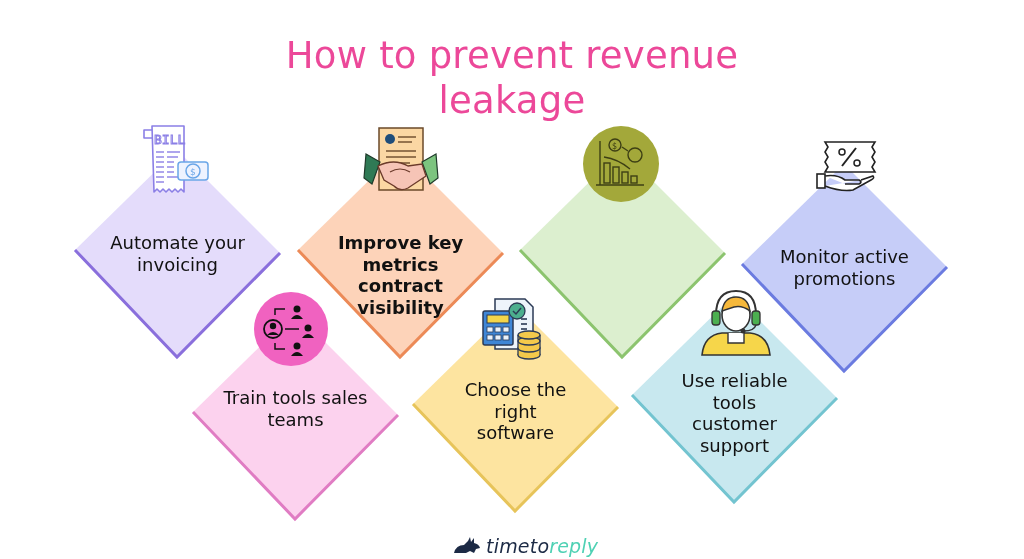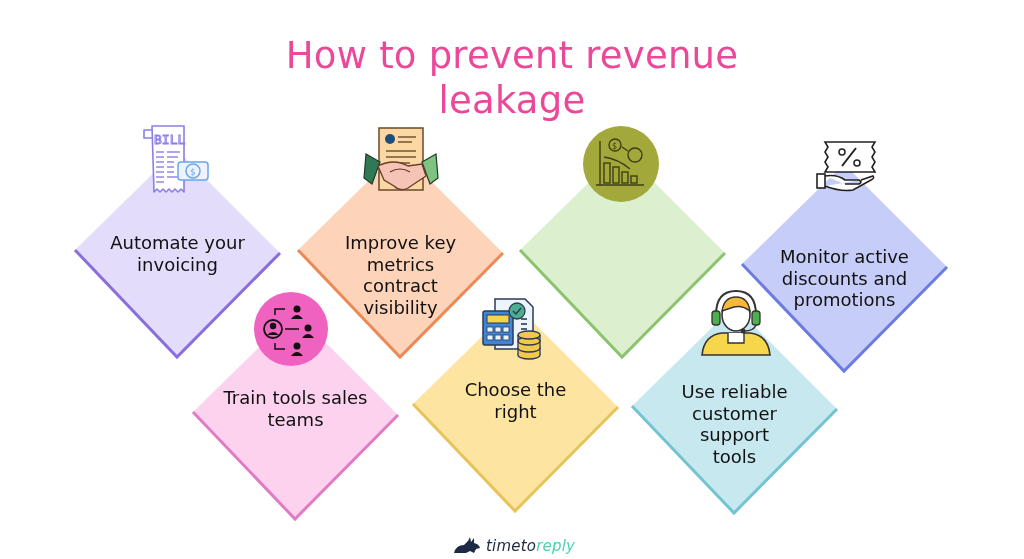--- a/index.html
+++ b/index.html
@@ -18,21 +18,21 @@
     .diamond svg.shape { position: absolute; left: 0; top: 0; width: 205px; height: 207px; overflow: visible; }
     .diamond .label {
       position: absolute; left: 30px; width: 145px; text-align: center;
       font-size: 18px; line-height: 21.5px; color: #111;
     }
     .icon { position: absolute; }
     .icon svg { display: block; overflow: visible; }
     .footer {
       position: absolute; left: 452px; top: 535px; height: 22px; display: flex; align-items: center; gap: 4px;
     }
-    .footer .brand { font-size: 15px; font-style: italic; letter-spacing: 0.2px; }
+    .footer .brand { font-size: 19px; font-style: italic; letter-spacing: 0.2px; }
     .footer .brand .a { color: #1c2a45; }
     .footer .brand .b { color: #4fd1b4; }
   </style>
 </head>
 <body>
 
 <h1 class="title">
   <span>How to prevent revenue</span>
   <span>leakage</span>
 </h1>
@@ -75,21 +75,21 @@
     </g>
     <text x="50" y="51" font-size="9" fill="#6aa6e8" font-family="DejaVu Sans, sans-serif">$</text>
   </svg>
 </div>
 
 <div class="diamond" style="left:298px; top:150px;">
   <svg class="shape" viewBox="0 0 205 207">
     <polygon points="102,0 205,103 102,207 0,100" fill="#fdd3b9"></polygon>
     <polyline points="0,100 102,207 205,103" fill="none" stroke="#ec8a57" stroke-width="3"></polyline>
   </svg>
-  <div class="label" style="top:82px;">
+  <div class="label" style="top:82px;font-weight:bold;">
     <div>Improve key</div>
     <div>metrics</div>
     <div>contract visibility</div>
   </div>
 </div>
 <div class="icon" style="left:364px; top:126px;">
   <svg width="74" height="70" viewBox="0 0 74 70">
     <rect x="15" y="2" width="44" height="62" fill="#fbd7a3" stroke="#6b4a2a" stroke-width="1.5"></rect>
     <circle cx="26" cy="13" r="5" fill="#1f4d7a"></circle>
     <g stroke="#6b4a2a" stroke-width="1.4">
@@ -131,21 +131,20 @@
   </svg>
 </div>
 
 <div class="diamond" style="left:742px; top:164px;">
   <svg class="shape" viewBox="0 0 205 207">
     <polygon points="102,0 205,103 102,207 0,100" fill="#c6cdf8"></polygon>
     <polyline points="0,100 102,207 205,103" fill="none" stroke="#6b7be0" stroke-width="3"></polyline>
   </svg>
   <div class="label" style="top:82px;">
     <div>Monitor active</div>
-    <div>discounts and</div>
     <div>promotions</div>
   </div>
 </div>
 <div class="icon" style="left:815px; top:140px;">
   <svg width="66" height="56" viewBox="0 0 66 56">
     <path d="M10 2 H60 L57 7 L60 12 L57 17 L60 22 L57 27 L60 32 H10 L13 27 L10 22 L13 17 L10 12 L13 7 Z" fill="#fff" stroke="#222" stroke-width="1.6"></path>
     <line x1="27" y1="26" x2="41" y2="8" stroke="#222" stroke-width="2"></line>
     <circle cx="27" cy="12" r="3" fill="none" stroke="#222" stroke-width="1.5"></circle>
     <circle cx="42" cy="23" r="3" fill="none" stroke="#222" stroke-width="1.5"></circle>
     <rect x="2" y="34" width="8" height="14" fill="#fff" stroke="#222" stroke-width="1.6"></rect>
@@ -185,20 +184,21 @@
   </svg>
 </div>
 
 <div class="diamond" style="left:413px; top:304px;">
   <svg class="shape" viewBox="0 0 205 207">
     <polygon points="102,0 205,103 102,207 0,100" fill="#fde4a0"></polygon>
     <polyline points="0,100 102,207 205,103" fill="none" stroke="#e7c45a" stroke-width="3"></polyline>
   </svg>
   <div class="label" style="top:75px;">
     <div>Choose the right</div>
+    <div>software</div>
   </div>
 </div>
 <div class="icon" style="left:481px; top:297px;">
   <svg width="64" height="64" viewBox="0 0 64 64">
     <path d="M14 2 H44 L52 10 V52 H14 Z" fill="#eef4fb" stroke="#2b3a55" stroke-width="1.5"></path>
     <g stroke="#2b3a55" stroke-width="1.6">
         <line x1="40" y1="22" x2="46" y2="22"></line>
         <line x1="40" y1="27" x2="46" y2="27"></line>
         <line x1="40" y1="32" x2="46" y2="32"></line>
       </g>
@@ -220,29 +220,29 @@
       <ellipse cx="48" cy="51" rx="11" ry="4"></ellipse>
       <rect x="37" y="40" width="22" height="11" fill="#f3c94b" stroke="none"></rect>
       <ellipse cx="48" cy="44" rx="11" ry="4"></ellipse>
       <ellipse cx="48" cy="38" rx="11" ry="4"></ellipse>
       <line x1="37" y1="38" x2="37" y2="58"></line>
         <line x1="59" y1="38" x2="59" y2="58"></line>
     </g>
   </svg>
 </div>
 
-<div class="diamond" style="left:632px; top:306px;">
+<div class="diamond" style="left:632px; top:295px;">
   <svg class="shape" viewBox="0 0 205 207">
     <polygon points="102,0 205,103 102,207 0,100" fill="#c8e8ef"></polygon>
     <polyline points="0,100 102,207 205,103" fill="none" stroke="#73c4d0" stroke-width="3"></polyline>
   </svg>
   <div class="label" style="top:75px;">
     <div>Use reliable</div>
+    <div>tools</div>
     <div>customer support</div>
-    <div>tools</div>
   </div>
 </div>
 <div class="icon" style="left:698px; top:287px;">
   <svg width="76" height="70" viewBox="0 0 76 70">
     <path d="M4 68 Q6 48 24 46 L52 46 Q70 48 72 68 Z" fill="#f6d64a" stroke="#333" stroke-width="1.6"></path>
     <path d="M30 46 V56 H46 V46" fill="#fff" stroke="#333" stroke-width="1.4"></path>
     <ellipse cx="38" cy="28" rx="14" ry="16" fill="#fff" stroke="#333" stroke-width="1.6"></ellipse>
     <path d="M24 24 Q26 10 38 10 Q50 10 52 24 Q44 18 36 20 Q30 22 24 24 Z" fill="#f6b83a" stroke="#333" stroke-width="1.4"></path>
     <path d="M18 28 Q18 4 38 4 Q58 4 58 28" fill="none" stroke="#333" stroke-width="2"></path>
     <rect x="14" y="24" width="8" height="14" rx="3" fill="#4caf50" stroke="#333" stroke-width="1.3"></rect>

